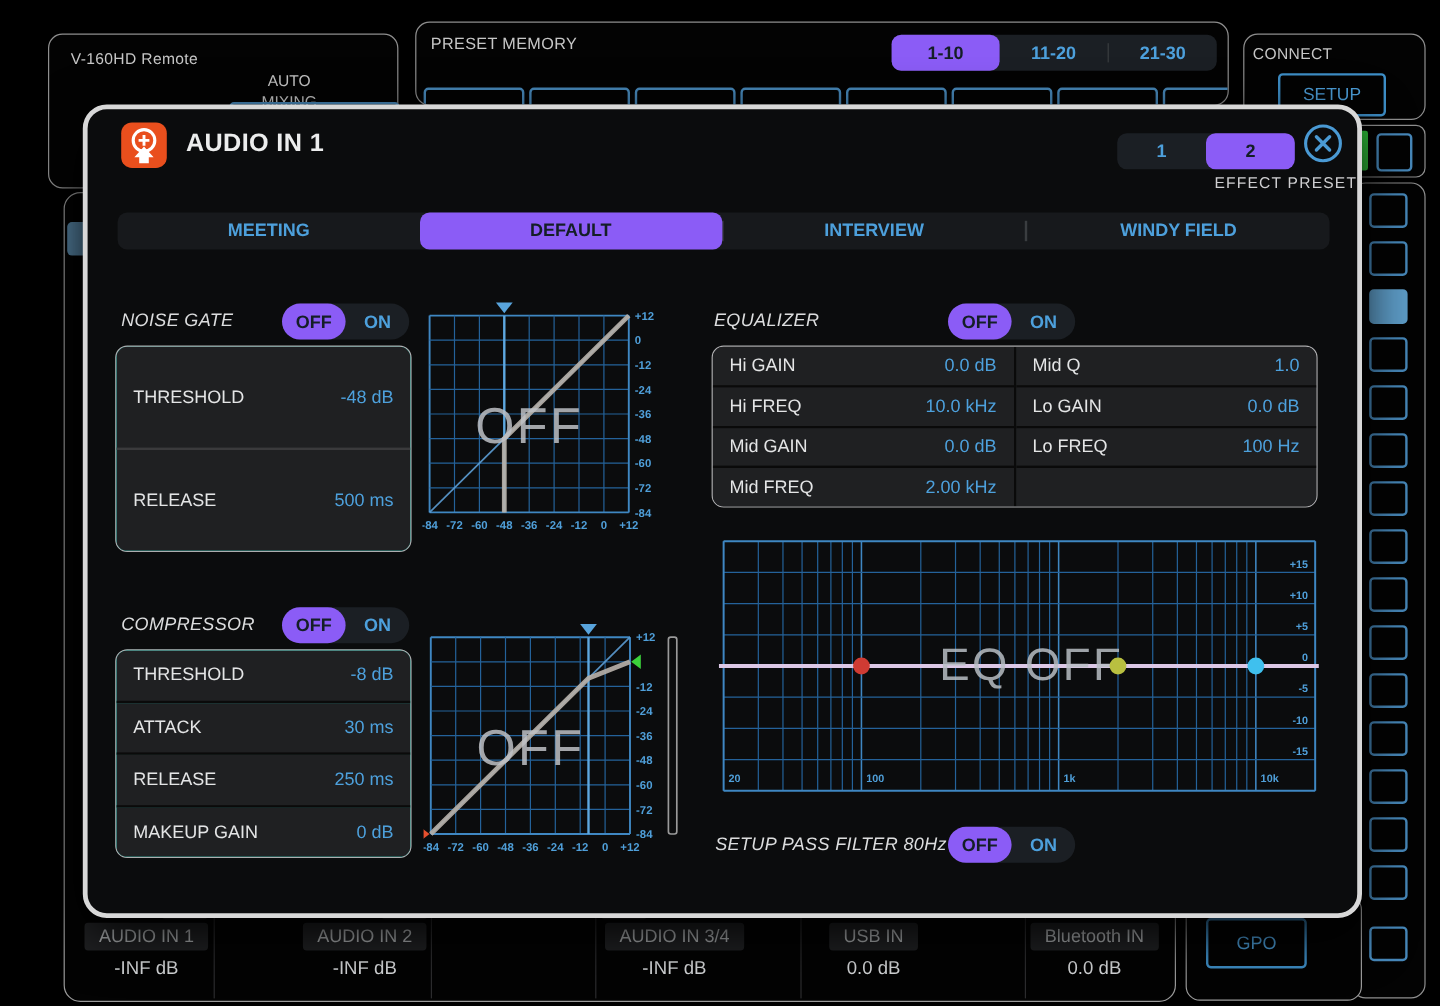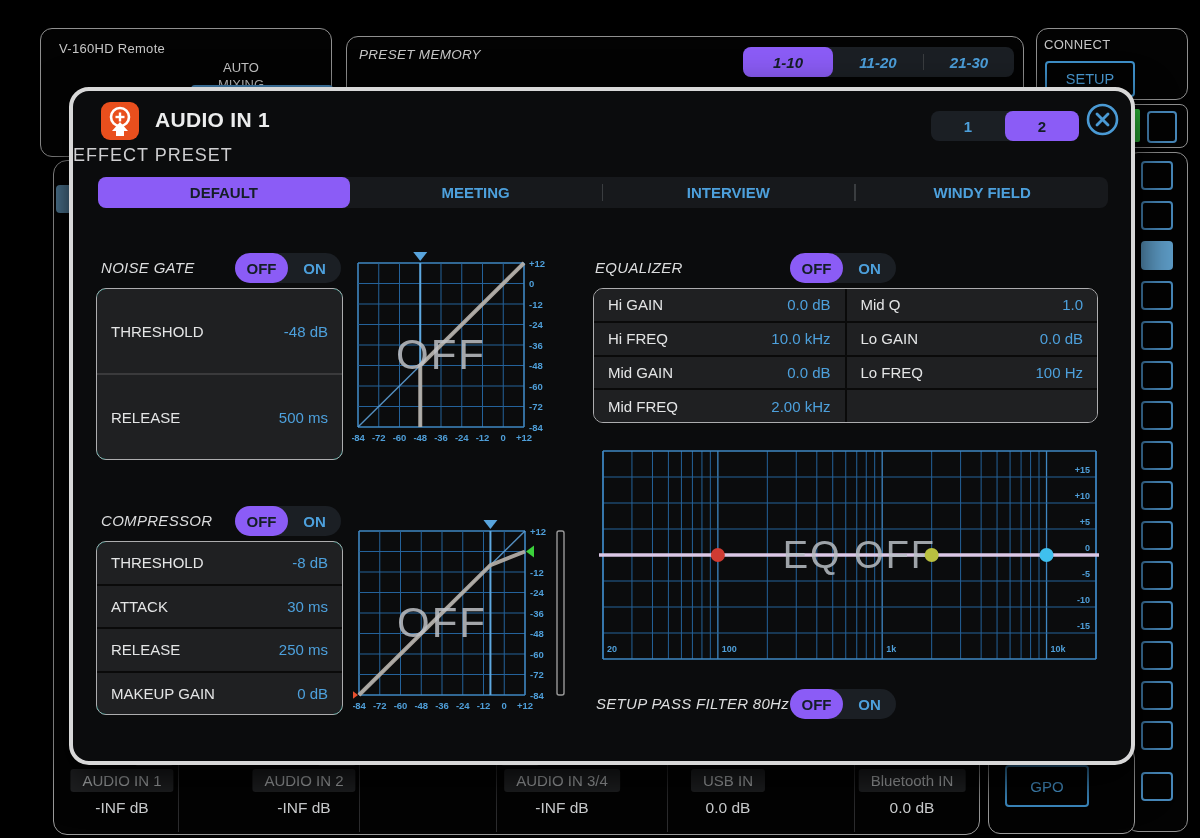--- a/index.html
+++ b/index.html
@@ -37,37 +37,37 @@
   .eq-col{display:flex;flex-direction:column;flex:1;}
   .eq-div{width:2px;background:#0a0a0a;}
   
   .ch-label{position:absolute;transform:translateX(-50%);background:#212224;color:#b5b8ba;
        font-size:15px;padding:3px 12px;border-radius:3px;white-space:nowrap;}
   .ch-value{position:absolute;transform:translateX(-50%);color:#d8dadc;font-size:15.5px;white-space:nowrap;}
   .ch-sep{position:absolute;width:1px;background:#2c2c2e;}
   .knob{position:absolute;width:38px;height:13px;border-radius:3px;
        background:linear-gradient(#8f8f8f,#4a4a4a 45%,#202020);}
   .title{position:absolute;color:#eceded;font-size:21px;font-weight:700;letter-spacing:.3px;}
-  .center-label{position:absolute;left:0;right:0;text-align:left;color:#cfcfd1;font-size:18px;letter-spacing:1px;}
+  .center-label{position:absolute;left:0;right:0;text-align:right;color:#cfcfd1;font-size:13px;letter-spacing:1px;}
   .close-btn{position:absolute;width:33px;height:33px;}
   svg text{font-family:"Liberation Sans",sans-serif;}
 </style>
 </head>
 <body>
 
 <div class="panel" style="left:40px;top:28px;width:290px;height:127px;">
   <div class="panel-label" style="left:18px;top:12px;">V-160HD Remote</div>
   <div class="abs" style="left:120px;top:30px;width:160px;text-align:center;color:#c6c6c6;font-size:13px;line-height:17px;">
     <div>AUTO</div>
     <div>MIXING</div>
   </div>
   <div class="blue-box" style="left:150px;top:56px;width:138px;height:40px;"></div>
 </div>
 
-<div class="panel" style="left:346px;top:36px;width:676px;height:68px;overflow:hidden;font-style:italic;">
+<div class="panel" style="left:346px;top:18px;width:676px;height:68px;overflow:hidden;">
   <div class="panel-label" style="left:12px;top:10px;font-size:13.5px;">PRESET MEMORY</div>
   <div class="seg" id="preset-memory-seg" style="left:396px;top:10px;width:271px;height:30px;">
       <span class="seg-opt sel">1-10</span>
       <span class="seg-opt">11-20</span>
       <span class="seg-sep"></span>
       <span class="seg-opt">21-30</span>
     </div>
   <div id="preset-slots">
       <div class="blue-box" style="left: 6px; top: 54px; width: 80px; height: 30px;"></div>
       <div class="blue-box" style="left: 94px; top: 54px; width: 80px; height: 30px;"></div>
@@ -75,21 +75,21 @@
       <div class="blue-box" style="left: 270px; top: 54px; width: 80px; height: 30px;"></div>
       <div class="blue-box" style="left: 358px; top: 54px; width: 80px; height: 30px;"></div>
       <div class="blue-box" style="left: 446px; top: 54px; width: 80px; height: 30px;"></div>
       <div class="blue-box" style="left: 534px; top: 54px; width: 80px; height: 30px;"></div>
       <div class="blue-box" style="left: 622px; top: 54px; width: 80px; height: 30px;"></div>
     </div>
 </div>
 
 <div class="panel" style="left:1036px;top:28px;width:150px;height:70px;">
   <div class="panel-label" style="left:7px;top:8px;text-align:center;">CONNECT</div>
-  <div class="blue-outline-btn" style="left:8px;top:32px;width:86px;height:32px;">SETUP</div>
+  <div class="blue-outline-btn" style="left:28px;top:32px;width:86px;height:32px;">SETUP</div>
 </div>
 
 <div class="panel" style="left:1126px;top:104px;width:60px;height:42px;border-radius:8px;">
   <div class="abs" style="left:3px;top:4px;width:10px;height:33px;border-radius:2px;background:#2fbf3a;"></div>
   <div class="blue-box" style="left:20px;top:6px;width:26px;height:28px;"></div>
 </div>
 
 <div class="panel" style="left:1126px;top:152px;width:60px;height:678px;">
   <div id="right-buttons">
       <div class="blue-box" style="left: 14px; top: 8px; width: 28px; height: 25px;"></div>
@@ -161,22 +161,22 @@
       <circle cx="16.5" cy="16.5" r="14.5" fill="none" stroke="#4a9ad4" stroke-width="2.6"></circle>
       <g>
         <line x1="11" y1="11" x2="22" y2="22" stroke="#4a9ad4" stroke-width="2.8" stroke-linecap="round"></line>
         <line x1="22" y1="11" x2="11" y2="22" stroke="#4a9ad4" stroke-width="2.8" stroke-linecap="round"></line>
       </g>
     </svg>
   </div>
 
   <div class="center-label" style="top:54px;">EFFECT PRESET</div>
   <div class="seg" id="effect-preset-seg" style="left:25px;top:86px;width:1010px;height:31px;background:#17191c;">
+      <span class="seg-opt">MEETING</span>
       <span class="seg-opt sel">DEFAULT</span>
-      <span class="seg-opt">MEETING</span>
       <span class="seg-sep"></span>
       <span class="seg-opt">INTERVIEW</span>
       <span class="seg-sep"></span>
       <span class="seg-sep"></span>
       <span class="seg-opt">WINDY FIELD</span>
     </div>
 
   <div class="section-label" style="left:28px;top:162px;">NOISE GATE</div>
   <div class="seg pill" id="noise-gate-toggle" style="left:162px;top:162px;width:106px;height:30px;">
       <span class="seg-opt sel">OFF</span>

